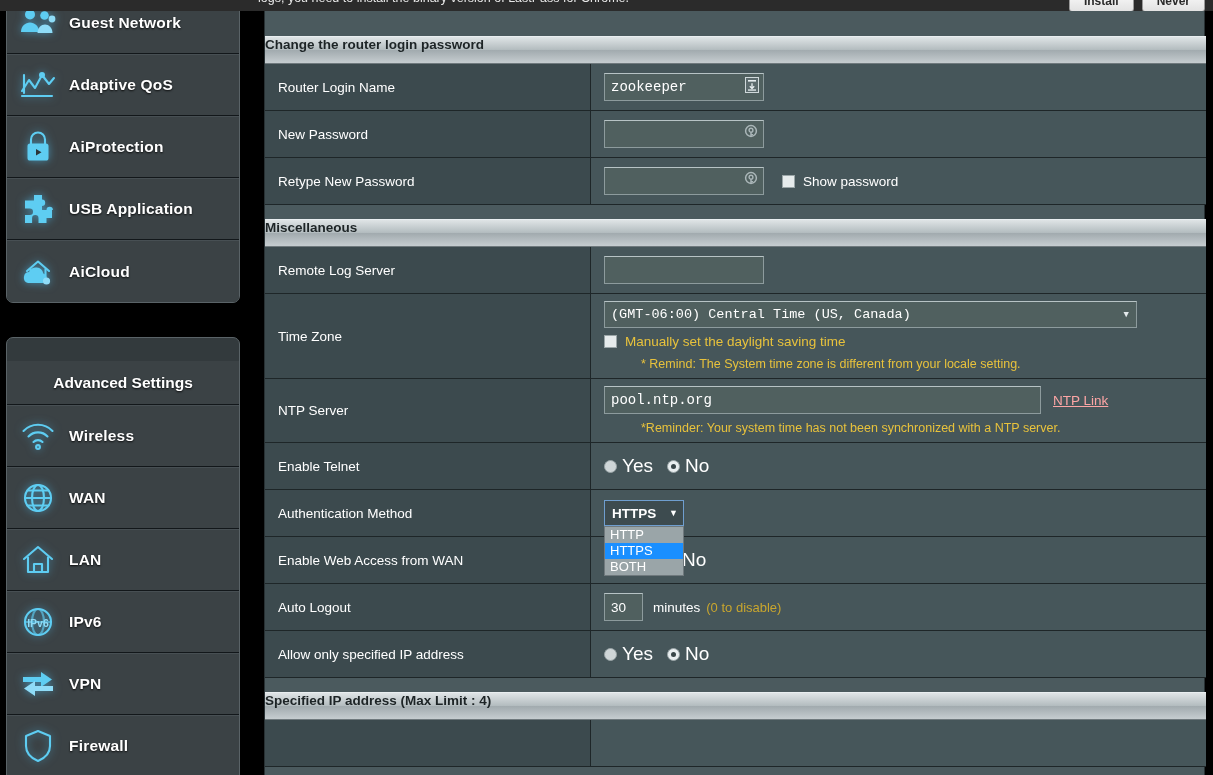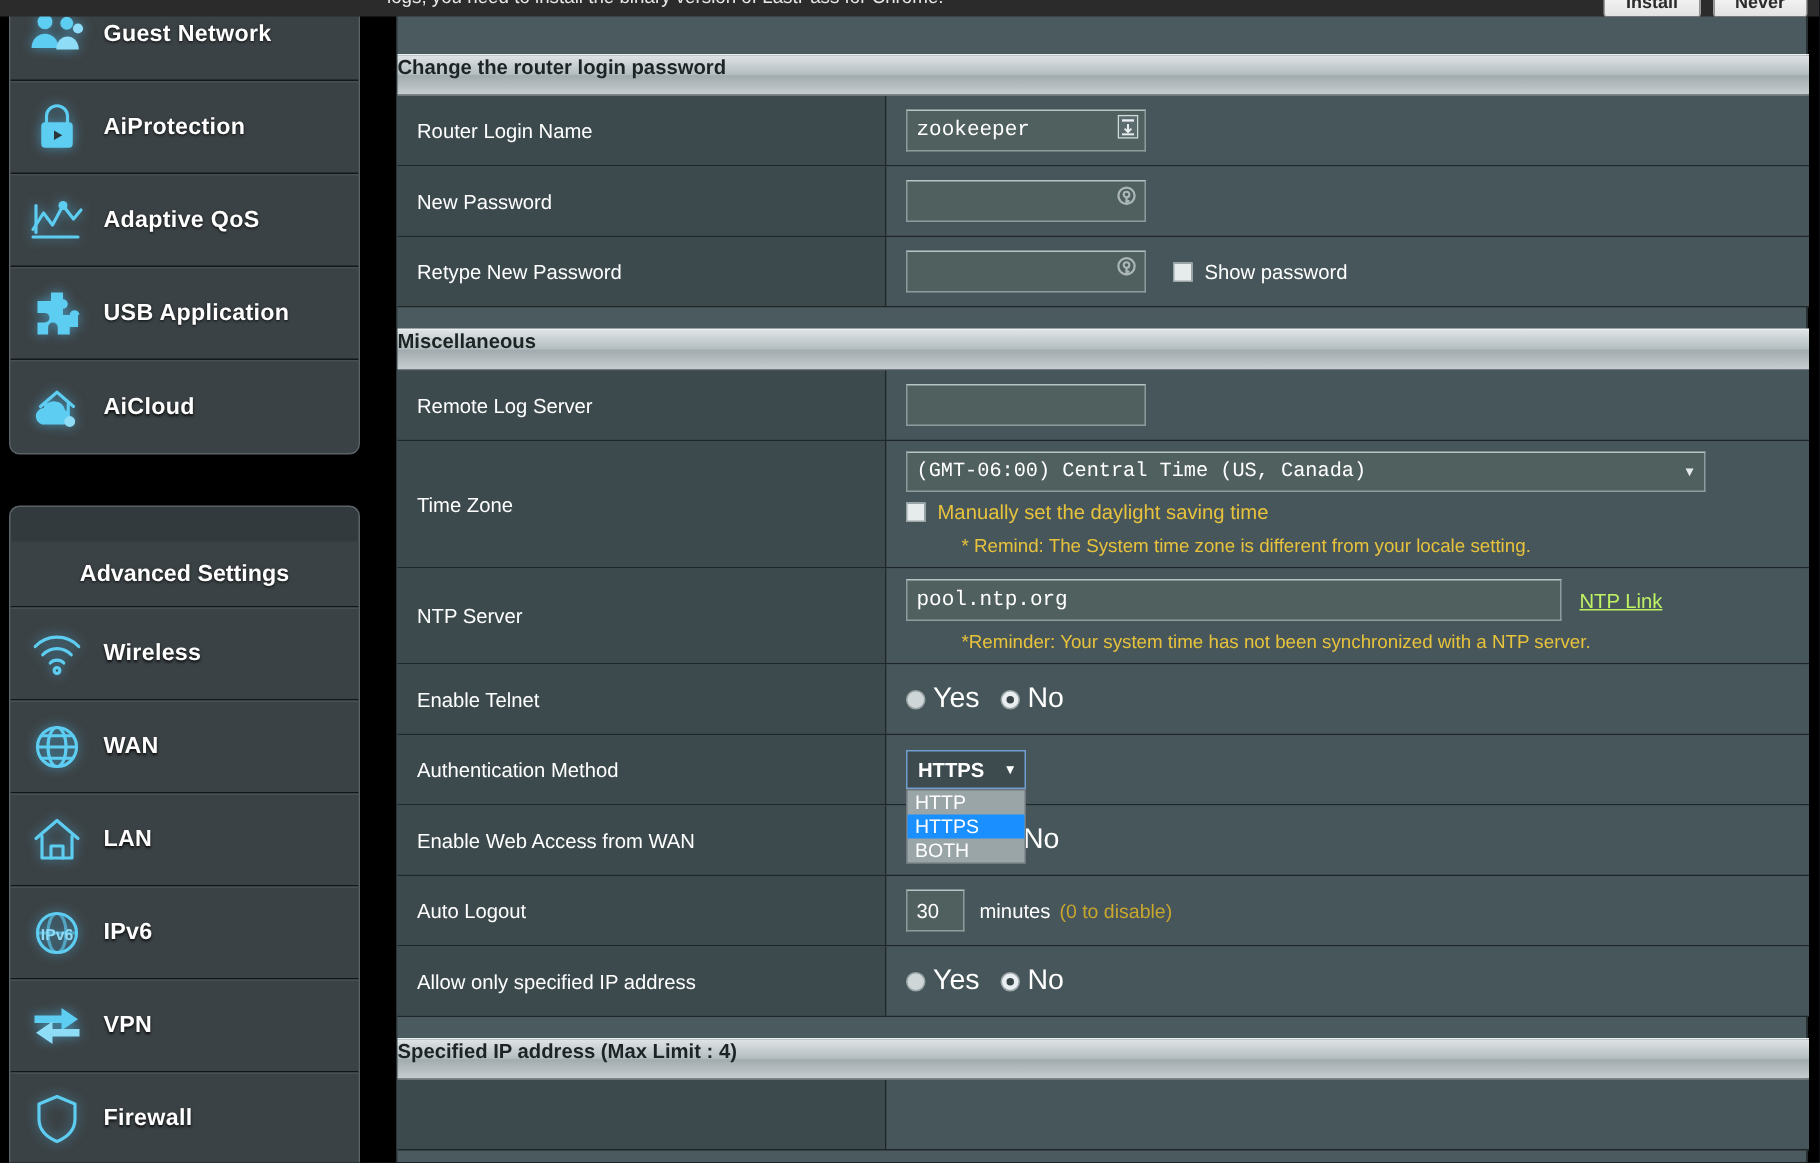--- a/index.html
+++ b/index.html
@@ -265,21 +265,21 @@
   .note-y {
     color: #e8c23c;
     font-size: 12.5px;
     font-family: "Liberation Sans", sans-serif;
     margin-left: 37px;
   }
   .inline-y { color: #c9a62e; font-size: 13px; }
   .inline-w { color: #ffffff; font-size: 13.5px; }
 
   .link {
-    color: #bef264;
+    color: #fca5a5;
     font-size: 13.5px;
     text-decoration: underline;
     margin-left: 12px;
     cursor: pointer;
     font-family: "Liberation Sans", sans-serif;
   }
 
   
   .tzsel {
     width: 533px;
@@ -558,39 +558,39 @@
             <path class="fl" d="M3 26 c0-6 4.5-9.5 9-9.5 s9 3.5 9 9.5 z"></path>
             <path class="fl2" d="M19.5 27 c0-5.5 3.8-8.6 7.5-8.6 s7.5 3.1 7.5 8.6 z"></path>
             <circle class="fl2" cx="34" cy="13" r="3.4"></circle>
           </svg>
         </span>
         <span class="menu-label">Guest Network</span>
       </div>
 
       <div class="menu-item">
         <span class="menu-icon">
-          <svg class="ic" width="34" height="36" viewBox="0 0 34 36">
-            <path class="st" d="M10 15 L10 10.5 a7 7 0 0 1 14 0 L24 15" stroke-width="2.6"></path>
-            <rect class="fl" x="6.5" y="14.5" width="21" height="17" rx="2.6"></rect>
-            <path d="M15 20 L20.5 23.2 L15 26.4 Z" fill="#2b3538"></path>
-          </svg>
-        </span>
-        <span class="menu-label">AiProtection</span>
-      </div>
-
-      <div class="menu-item">
-        <span class="menu-icon">
           <svg class="ic" width="38" height="32" viewBox="0 0 38 32">
             <path class="st" d="M3 22 L10 11 L16 19 L23 6 L30 15 L35 9" stroke-width="2.8"></path>
             <circle class="fl" cx="23" cy="6" r="3"></circle>
             <path class="st" d="M3 27 L33 27" stroke-width="2.4"></path>
             <path class="st" d="M5 6 L5 24" stroke-width="2.2"></path>
           </svg>
         </span>
         <span class="menu-label">Adaptive QoS</span>
+      </div>
+
+      <div class="menu-item">
+        <span class="menu-icon">
+          <svg class="ic" width="34" height="36" viewBox="0 0 34 36">
+            <path class="st" d="M10 15 L10 10.5 a7 7 0 0 1 14 0 L24 15" stroke-width="2.6"></path>
+            <rect class="fl" x="6.5" y="14.5" width="21" height="17" rx="2.6"></rect>
+            <path d="M15 20 L20.5 23.2 L15 26.4 Z" fill="#2b3538"></path>
+          </svg>
+        </span>
+        <span class="menu-label">AiProtection</span>
       </div>
 
       <div class="menu-item">
         <span class="menu-icon">
           <svg class="ic" width="34" height="34" viewBox="0 0 34 34">
             <path class="fl" d="M13 3 h8 v4.5 a3.2 3.2 0 1 1 0 6.4 V18 h4.5 a3.2 3.2 0 1 1 6.4 0 H31 v8 h-5.5 v5 h-8 v-4.8 a3.2 3.2 0 1 0-6.4 0 V31 H4 v-8 h4.8 a3.2 3.2 0 1 0 0-6.4 H4 v-8 h9 z"></path>
           </svg>
         </span>
         <span class="menu-label">USB Application</span>
       </div>

